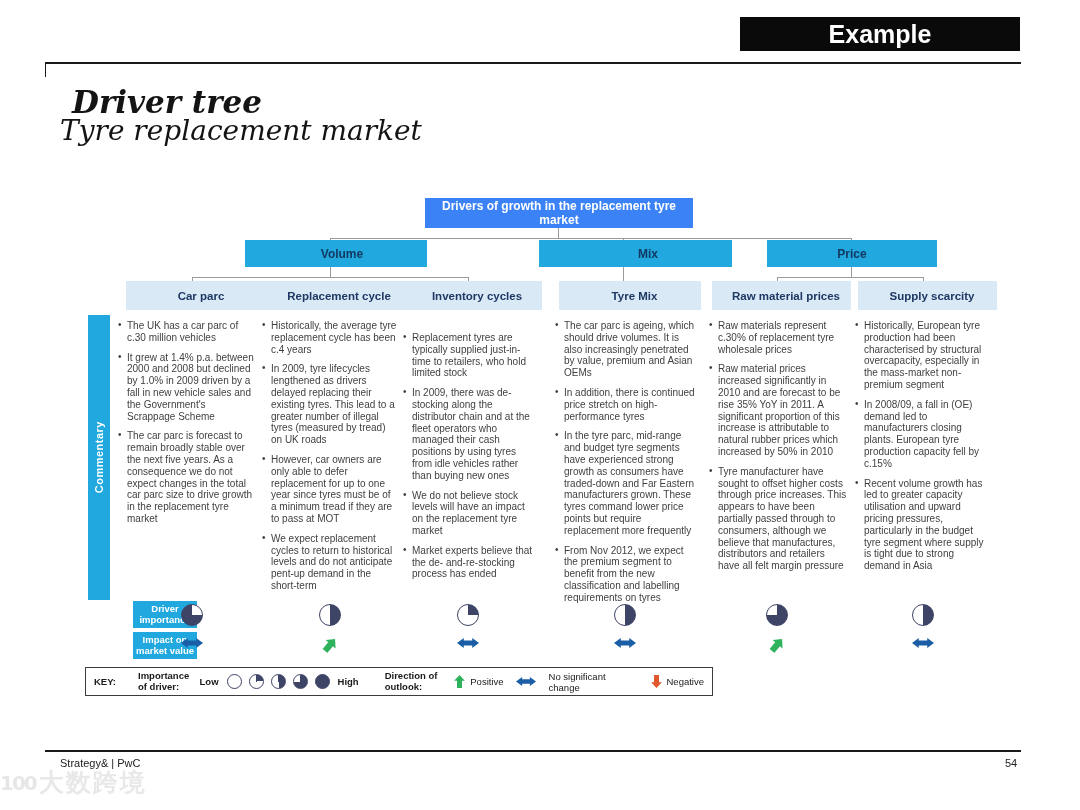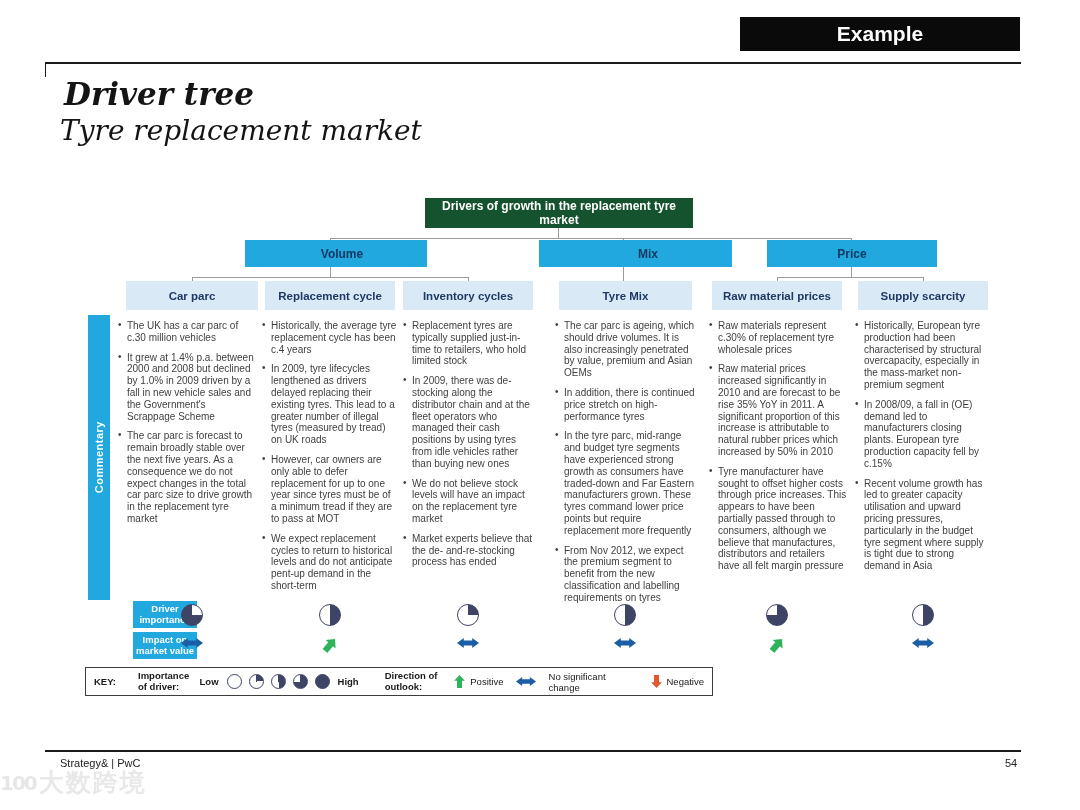--- a/index.html
+++ b/index.html
@@ -1,36 +1,36 @@
 <!DOCTYPE html>
 <html><head>
 <meta charset="utf-8">
 <style>
   html,body { margin:0; padding:0; background:#fff; }
   .slide { position:relative; width:1080px; height:810px; background:#fff; overflow:hidden;
            font-family:"Liberation Sans", sans-serif; }
 
   
   .example-box { position:absolute; left:740px; top:17px; width:280px; height:34px; background:#0a0a0a;
-                 color:#fff; font-weight:bold; font-size:21px; display:flex; align-items:center; justify-content:center; }
+                 color:#fff; font-weight:bold; font-size:25px; display:flex; align-items:center; justify-content:center; }
   .top-rule { position:absolute; left:45px; top:62px; width:976px; height:2px; background:#1a1a1a; }
   .top-rule-tick { position:absolute; left:45px; top:62px; width:1px; height:15px; background:#1a1a1a; }
-  .title { position:absolute; left:60px; top:72px; margin:4px; font-family:"DejaVu Serif", serif;
+  .title { position:absolute; left:60px; top:72px; margin:12px; font-family:"DejaVu Serif", serif;
            font-style:italic; font-weight:bold; font-size:31px; color:#141414; }
   .subtitle { position:absolute; left:60px; top:114px; margin:0; font-family:"DejaVu Serif", serif;
               font-style:italic; font-weight:normal; font-size:28px; color:#141414; }
 
   
   .root-box { position:absolute; left:425px; top:198px; width:268px; height:30px;
               color:#fff; font-weight:bold; font-size:12px; display:flex; align-items:center;
               justify-content:center; text-align:center; }
   .branch-box { position:absolute; height:27px; color:#123a63; font-weight:bold; font-size:12px;
                 display:flex; align-items:center; justify-content:center; }
   .header-box { position:absolute; height:29px; color:#1F3864; font-weight:bold; font-size:11.5px;
-                display:flex; align-items:center; justify-content:center; text-align:center; }
+                display:flex; align-items:center; justify-content:center; text-align:center;padding-left:9px; }
   .line { position:absolute; background:#9b9b9b; }
 
   
   .commentary-bar { position:absolute; left:88px; top:315px; width:22px; height:285px;
                     display:flex; align-items:center; justify-content:center; }
   .commentary-bar span { writing-mode:vertical-rl; transform:rotate(180deg); color:#fff;
                          font-weight:bold; font-size:11px; letter-spacing:0.5px; }
 
   
   .col { position:absolute; top:320px; }
@@ -70,21 +70,21 @@
 <div class="slide">
 
   <div class="example-box">
     <span>Example</span>
   </div>
   <div class="top-rule"></div>
   <div class="top-rule-tick"></div>
   <h1 class="title">Driver tree</h1>
   <h2 class="subtitle">Tyre replacement market</h2>
 
-  <div class="root-box" style="background: #14532d;">Drivers of growth in the replacement tyre market</div>
+  <div class="root-box" style="background: #3b82f6;">Drivers of growth in the replacement tyre market</div>
   <div id="connectors">
       <div class="line" style="left: 558px; top: 228px; width: 1px; height: 11px;"></div>
       <div class="line" style="left: 330px; top: 238px; width: 522px; height: 1px;"></div>
       <div class="line" style="left: 330px; top: 239px; width: 1px; height: 4px;"></div>
       <div class="line" style="left: 623px; top: 239px; width: 1px; height: 4px;"></div>
       <div class="line" style="left: 851px; top: 239px; width: 1px; height: 4px;"></div>
       <div class="line" style="left: 330px; top: 267px; width: 1px; height: 10px;"></div>
       <div class="line" style="left: 192px; top: 277px; width: 277px; height: 1px;"></div>
       <div class="line" style="left: 192px; top: 278px; width: 1px; height: 5px;"></div>
       <div class="line" style="left: 468px; top: 278px; width: 1px; height: 5px;"></div>
@@ -121,21 +121,21 @@
         </ul>
       </div>
       <div class="col" style="left: 262px; width: 136px;">
         <ul>
           <li>Historically, the average tyre replacement cycle has been c.4 years</li>
           <li>In 2009, tyre lifecycles lengthened as drivers delayed replacing their existing tyres. This lead to a greater number of illegal tyres (measured by tread) on UK roads</li>
           <li>However, car owners are only able to defer replacement for up to one year since tyres must be of a minimum tread if they are to pass at MOT</li>
           <li>We expect replacement cycles to return to historical levels and do not anticipate pent-up demand in the short-term</li>
         </ul>
       </div>
-      <div class="col" style="left: 403px; width: 132px;">
+      <div class="col" style="left: 403px; width: 132px; margin-top: 12px;">
         <ul>
           <li>Replacement tyres are typically supplied just-in-time to retailers, who hold limited stock</li>
           <li>In 2009, there was de-stocking along the distributor chain and at the fleet operators who managed their cash positions by using tyres from idle vehicles rather than buying new ones</li>
           <li>We do not believe stock levels will have an impact on the replacement tyre market</li>
           <li>Market experts believe that the de- and-re-stocking process has ended</li>
         </ul>
       </div>
       <div class="col" style="left: 555px; width: 141px;">
         <ul>
           <li>The car parc is ageing, which should drive volumes. It is also increasingly penetrated by value, premium and Asian OEMs</li>

